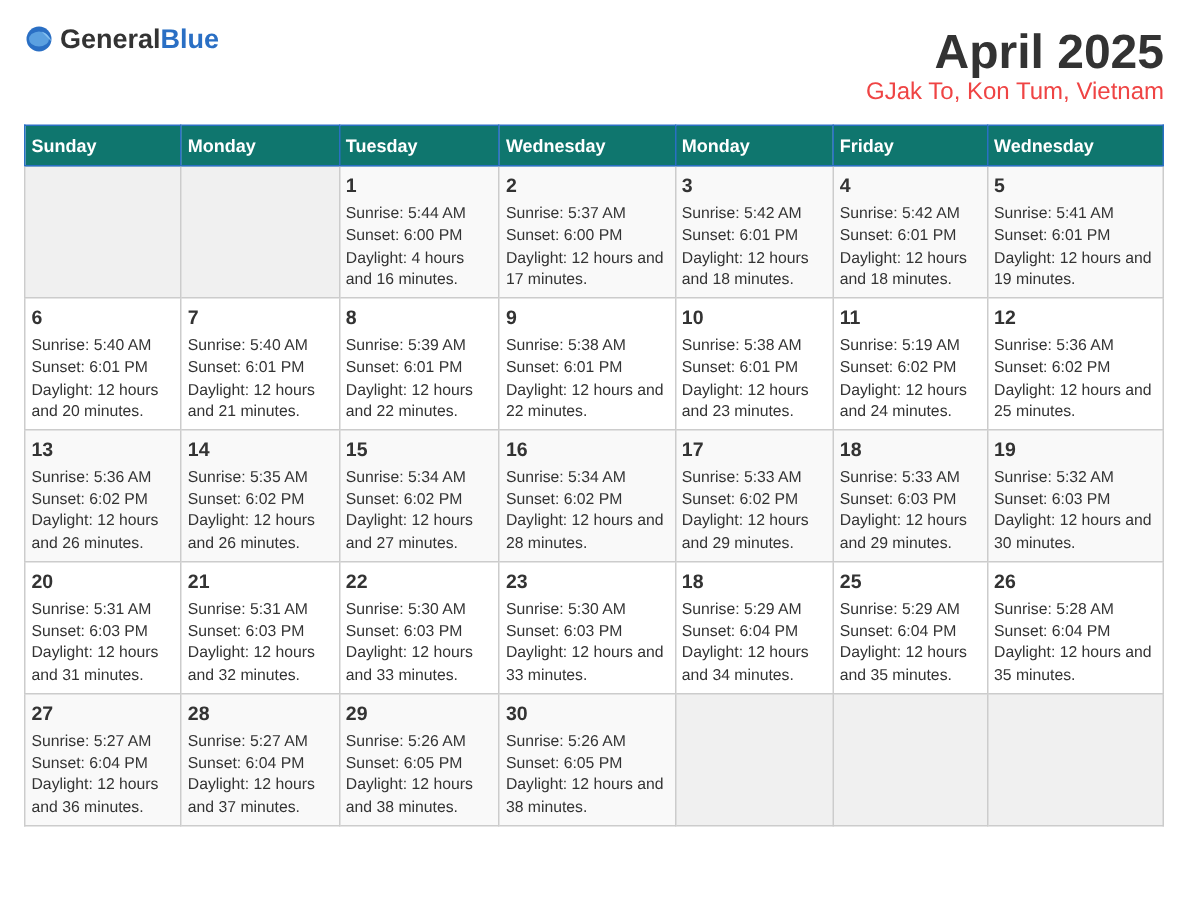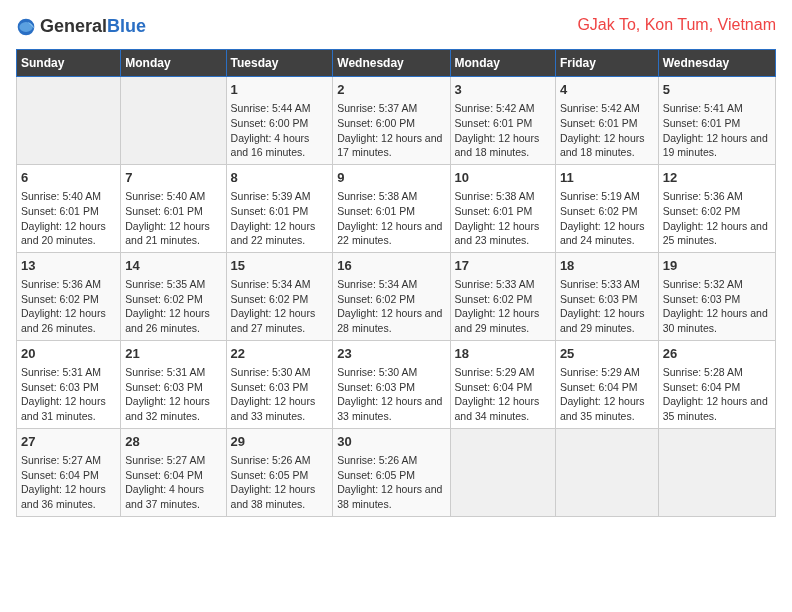--- a/index.html
+++ b/index.html
@@ -11,21 +11,21 @@
       padding: 16px;
     }
     .header-area {
       display: flex;
       justify-content: space-between;
       align-items: flex-start;
       margin-bottom: 12px;
     }
     .logo {
       display: flex;
-      align-items: flex-end;
+      align-items: flex-start;
       gap: 4px;
     }
     .logo-text-general {
       font-size: 18px;
       font-weight: bold;
       color: #333;
     }
     .logo-text-blue {
       font-size: 18px;
       font-weight: bold;
@@ -47,21 +47,21 @@
       font-size: 16px;
       font-weight: normal;
       color: #ef4444;
     }
     table {
       width: 100%;
       border-collapse: collapse;
       font-size: 11px;
     }
     thead tr th {
-      background-color: #404040;
+      background-color: #0f766e;
       color: #fff;
       padding: 6px 4px;
       text-align: left;
       font-size: 12px;
       font-weight: bold;
       border: 1px solid #2a6fc4;
     }
     tbody tr td {
       border: 1px solid #ccc;
       vertical-align: top;
@@ -97,20 +97,21 @@
     <svg class="logo-icon" viewBox="0 0 24 24" width="32" height="32">
       <circle cx="12" cy="12" r="10" fill="#2a6fc4"></circle>
       <path d="M6 8 Q12 4 18 8 Q22 12 18 16 Q12 20 6 16 Q2 12 6 8Z" fill="#5ba0e0"></path>
       <path d="M14 6 Q20 8 22 14 Q18 10 14 6Z" fill="#87c1f0"></path>
     </svg>
     <div>
       <span class="logo-text-general">General</span><span class="logo-text-blue">Blue</span>
     </div>
   </div>
   <div class="title-area">
+    <h1>April 2025</h1>
     <h2>GJak To, Kon Tum, Vietnam</h2>
   </div>
 </div>
 
 <table>
   <thead>
     <tr>
       <th>Sunday</th>
       <th>Monday</th>
       <th>Tuesday</th>
@@ -291,21 +292,21 @@
         <td>
           <span class="day-number">27</span>
           <div>Sunrise: 5:27 AM</div>
           <div>Sunset: 6:04 PM</div>
           <div>Daylight: 12 hours and 36 minutes.</div>
         </td>
         <td>
           <span class="day-number">28</span>
           <div>Sunrise: 5:27 AM</div>
           <div>Sunset: 6:04 PM</div>
-          <div>Daylight: 4 hours and 37 minutes.</div>
+          <div>Daylight: 12 hours and 37 minutes.</div>
         </td>
         <td>
           <span class="day-number">29</span>
           <div>Sunrise: 5:26 AM</div>
           <div>Sunset: 6:05 PM</div>
           <div>Daylight: 12 hours and 38 minutes.</div>
         </td>
         <td>
           <span class="day-number">30</span>
           <div>Sunrise: 5:26 AM</div>

